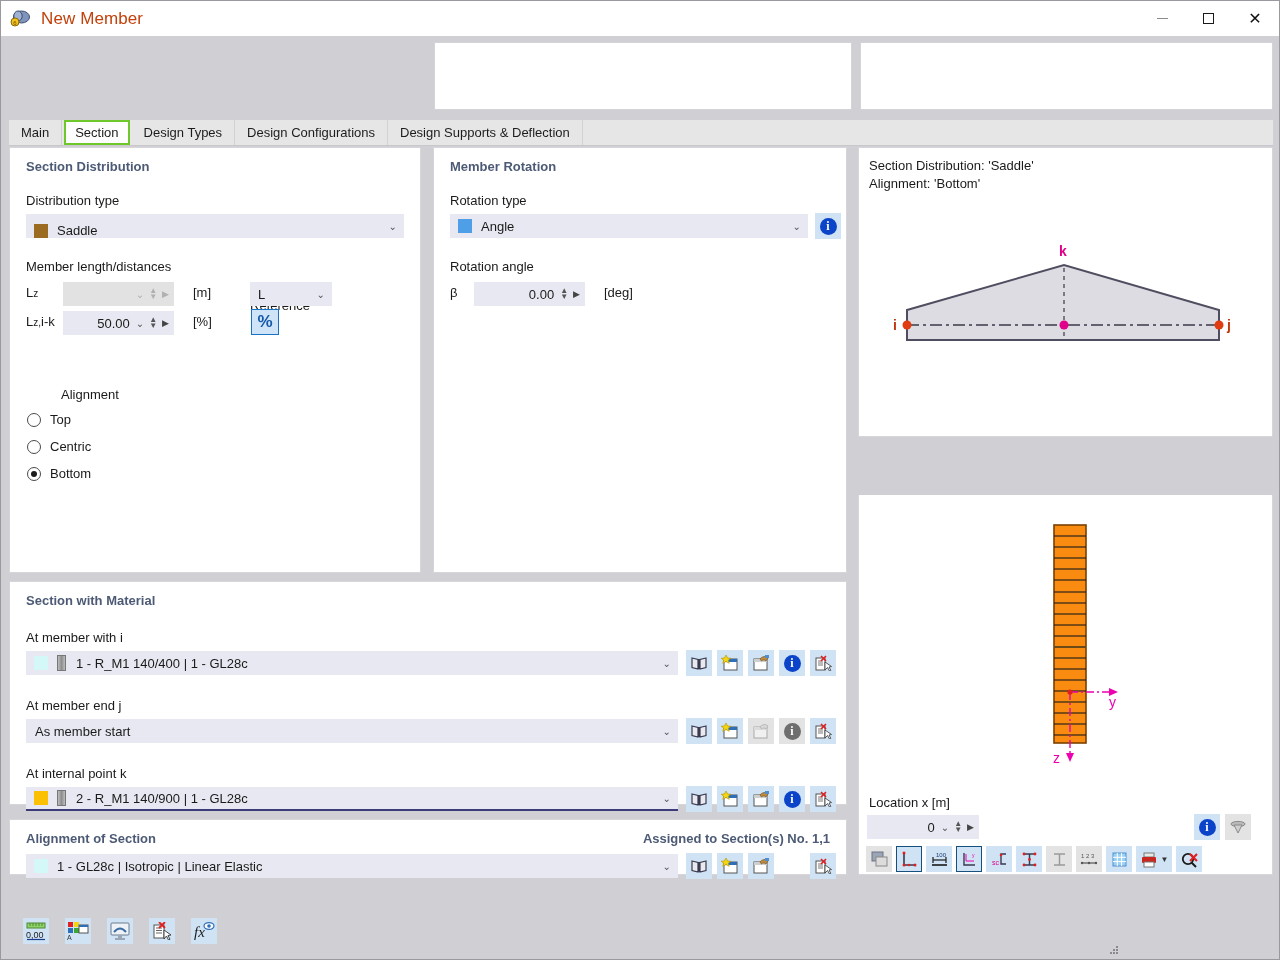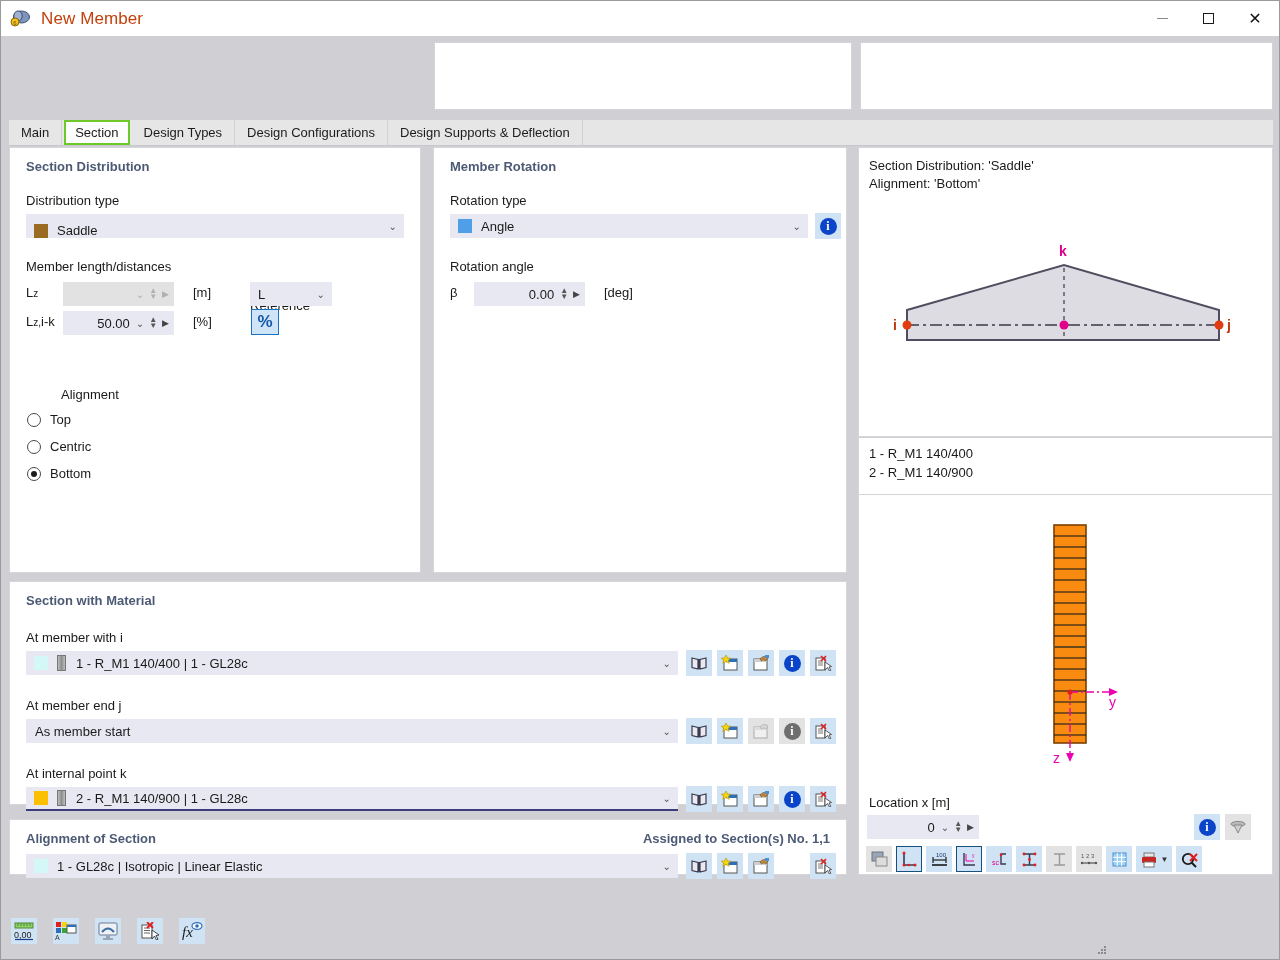--- a/index.html
+++ b/index.html
@@ -170,21 +170,21 @@
     font-family:"Liberation Serif", serif;
   }
   .info-dot.gray { background: #6e6e6e; }
 
   .row-icons { position: absolute; display: flex; gap: 5px; }
 
   
   .gtxt { position: absolute; font-size: 13px; color: #1a1a1a; }
 
   
-  .bottombar { position: absolute; left: 0; top: 906px; width: 1111px; height: 52px; background: #d0d0d4;}
+  .bottombar { position: absolute; left: 12px; top: 906px; width: 1111px; height: 52px; background: #d0d0d4;}
   .bb-icons { position:absolute; left: 10px; top: 11px; display:flex; gap: 16px;}
   .grip { position:absolute; right:5px; bottom:4px; width:12px; height:12px;}
 </style>
 </head>
 <body>
 
 <div class="window">
 
   <div class="titlebar">
     <div class="title-icon">
@@ -317,24 +317,20 @@
         <line x1="48" y1="115" x2="360" y2="115" stroke="#3a3a48" stroke-width="1.6" stroke-dasharray="12,4,3,4"></line>
         <circle cx="48" cy="115" r="4.5" fill="#e03c10"></circle>
         <circle cx="360" cy="115" r="4.5" fill="#e03c10"></circle>
         <circle cx="205" cy="115" r="4.5" fill="#e0008c"></circle>
         <text x="34" y="120" font-size="14" font-weight="bold" fill="#c0370f" font-family="Liberation Sans, sans-serif">i</text>
         <text x="368" y="120" font-size="14" font-weight="bold" fill="#c0370f" font-family="Liberation Sans, sans-serif">j</text>
         <text x="200" y="46" font-size="14" font-weight="bold" fill="#e0008c" font-family="Liberation Sans, sans-serif">k</text>
       </svg>
     </div>
 
-    <div class="panel pnl-right2">
-      <div class="gtxt" style="left:10px; top:8px;">1 - R_M1 140/400</div>
-      <div class="gtxt" style="left:10px; top:27px;">2 - R_M1 140/900</div>
-    </div>
 
     <div class="panel pnl-right3">
       <svg width="413" height="290" style="position:absolute; left:0; top:0;">
         <rect x="195" y="30" width="32" height="218" fill="#f98b10" stroke="#7a4000" stroke-width="1.6"></rect>
         <g stroke="#1a1a1a" stroke-width="1.1">
           <line x1="195" y1="41" x2="227" y2="41"></line>
           <line x1="195" y1="52" x2="227" y2="52"></line>
           <line x1="195" y1="63" x2="227" y2="63"></line>
           <line x1="195" y1="74" x2="227" y2="74"></line>
           <line x1="195" y1="85" x2="227" y2="85"></line>

